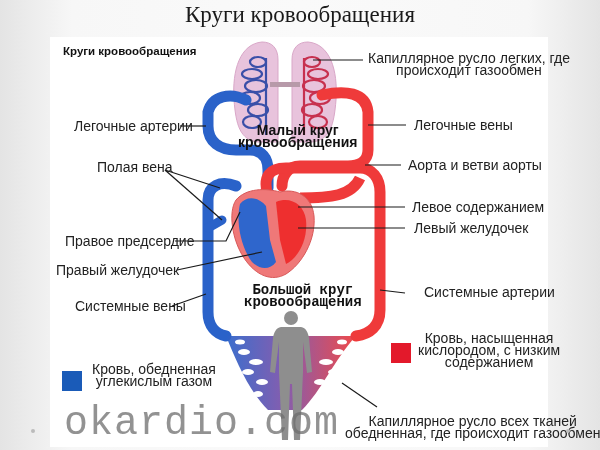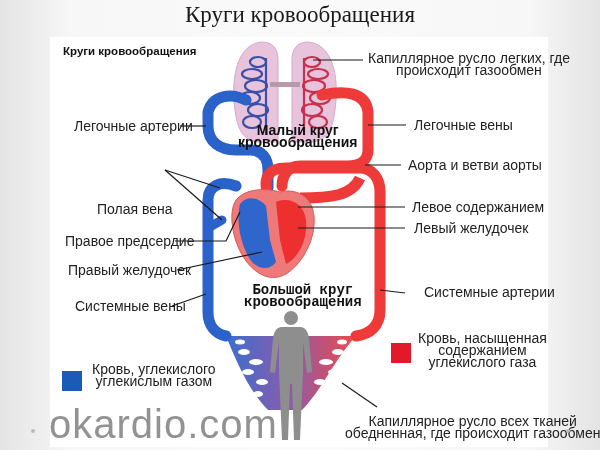--- a/index.html
+++ b/index.html
@@ -17,22 +17,22 @@
   }
   .diagram-svg { position:absolute; left:0; top:0; }
   .lbl {
     position:absolute; font-size:14px; color:#222; white-space:nowrap; line-height:12px;
   }
   .lbl.c { text-align:center; }
   .heading { position:absolute; left:63px; top:45px; font-size:11.5px; font-weight:bold; color:#111; }
   .circle-label { position:absolute; font-size:14px; font-weight:bold; color:#111; text-align:center; line-height:12px; }
   .legend-swatch { position:absolute; width:20px; height:20px; }
   .watermark {
-    position:absolute; left:49px; top:402px; font-size:40px; color:rgba(110,110,110,0.75);
-    letter-spacing:1px; font-family:Liberation Sans, sans-serif; line-height:44px;
+    position:absolute; left:64px; top:402px; font-size:40px; color:rgba(110,110,110,0.75);
+    letter-spacing:1px; font-family:Liberation Mono, monospace; line-height:44px;
   }
   .bullet { position:absolute; width:4px; height:4px; border-radius:50%; background:#bbb; }
 </style>
 </head>
 <body>
 
 <div class="slide-title">Круги кровообращения</div>
 
 <div class="panel"></div>
 
@@ -136,46 +136,46 @@
 <div class="circle-label" style="left:238px;top:124px;">
   <div>Малый круг</div>
   <div>кровообращения</div>
 </div>
 <div class="circle-label" style="left:244px;top:284px;font-family:Liberation Mono, monospace;">
   <div>Большой круг</div>
   <div>кровообращения</div>
 </div>
 
 <div class="lbl" style="left:74px;top:120px;">Легочные артерии</div>
-<div class="lbl" style="left:97px;top:161px;margin-top:42px;">Полая вена</div>
+<div class="lbl" style="left:97px;top:161px;">Полая вена</div>
 <div class="lbl" style="left:65px;top:235px;">Правое предсердие</div>
-<div class="lbl" style="left:68px;top:264px;">Правый желудочек</div>
+<div class="lbl" style="left:56px;top:264px;">Правый желудочек</div>
 <div class="lbl" style="left:75px;top:300px;">Системные вены</div>
 
 <div class="lbl c" style="left:368px;top:52px;">
   <div>Капиллярное русло легких, где</div>
   <div>происходит газообмен</div>
 </div>
 <div class="lbl" style="left:414px;top:119px;">Легочные вены</div>
 <div class="lbl" style="left:408px;top:159px;">Аорта и ветви аорты</div>
 <div class="lbl" style="left:412px;top:201px;">Левое содержанием</div>
 <div class="lbl" style="left:414px;top:222px;">Левый желудочек</div>
 <div class="lbl" style="left:424px;top:286px;">Системные артерии</div>
 
 <div class="legend-swatch" style="left: 62px; top: 371px; background: rgb(26, 91, 184);"></div>
 <div class="lbl c" style="left:92px;top:363px;">
-  <div>Кровь, углекислого</div>
+  <div>Кровь, обедненная</div>
   <div>углекислым газом</div>
 </div>
 
 <div class="legend-swatch" style="left: 391px; top: 343px; background: rgb(227, 25, 43);"></div>
 <div class="lbl c" style="left:418px;top:332px;">
   <div>Кровь, насыщенная</div>
+  <div>кислородом, с низким</div>
   <div>содержанием</div>
-  <div>углекислого газа</div>
 </div>
 
 <div class="lbl c" style="left:345px;top:415px;">
   <div>Капиллярное русло всех тканей</div>
   <div>обедненная, где происходит газообмен</div>
 </div>
 
 <div class="watermark">okardio.com</div>
 
 <div class="bullet" style="left:31px;top:429px;"></div>

